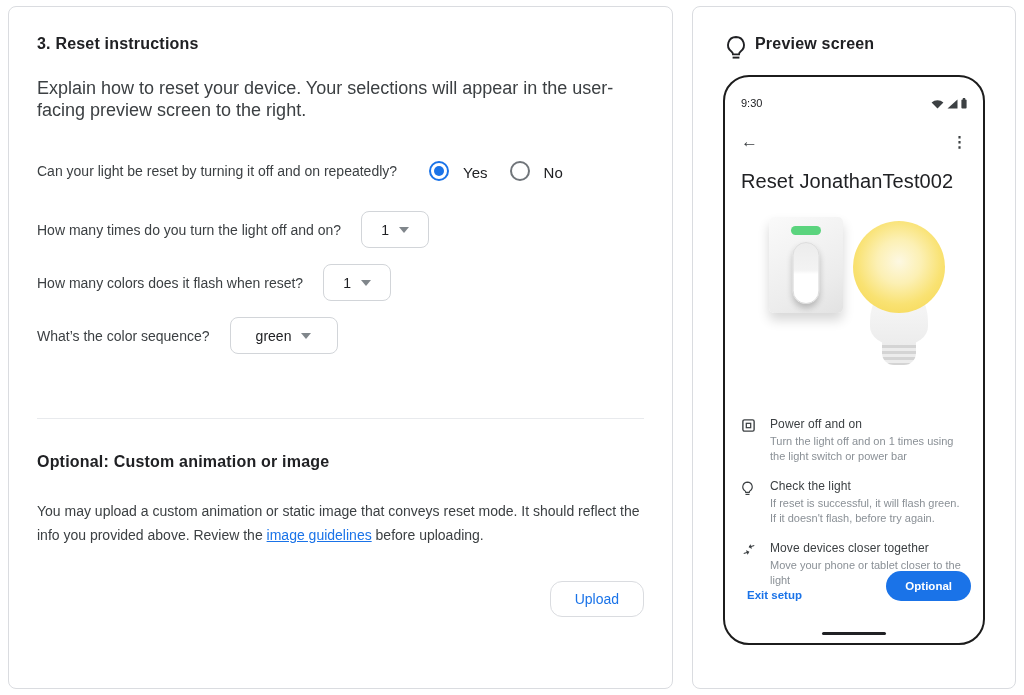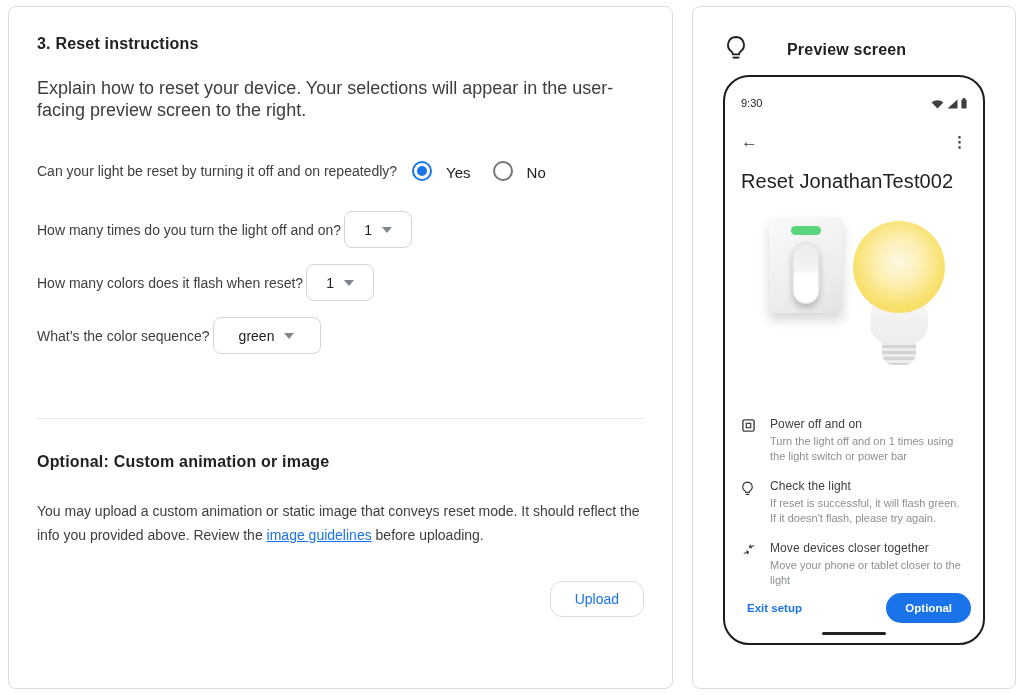--- a/index.html
+++ b/index.html
@@ -6,21 +6,21 @@
   html,body { width:1024px; height:695px; background:#ffffff;
     font-family:"Liberation Sans", sans-serif; color:#3c4043; }
   .page { position:relative; width:1024px; height:695px; }
   .card { position:absolute; top:6px; background:#fff; border:1px solid #dadce0; border-radius:8px; }
   .left-card { left:8px; width:665px; height:683px; padding:28px; }
   .right-card { left:692px; width:324px; height:683px; padding:28px 24px; }
 
   
   h1.sec-title { font-size:16px; font-weight:600; color:#202124; letter-spacing:.2px; margin-bottom:24px; }
   p.intro { font-size:18px; line-height:22px; color:#3c4043; max-width:612px; }
-  .q-row { display:flex; align-items:center; gap:3px; }
+  .q-row { display:flex; align-items:center; gap:20px; }
   .q-row.radio-row { margin-top:40px; margin-bottom:30px; }
   .q-label { font-size:14px; color:#3c4043; }
   .radio-group { display:flex; align-items:flex-end; gap:14px; margin-left:12px; }
   .radio { width:20px; height:20px; border-radius:50%; border:2px solid #70757a; display:inline-flex;
     align-items:center; justify-content:center; cursor:pointer; background:#fff; }
   .radio.selected { border-color:#1a73e8; }
   .radio.selected .radio-dot { width:10px; height:10px; border-radius:50%; background:#1a73e8; }
   .radio-label { font-size:15px; color:#202124; margin-right:8px; }
   .dd-row { margin-bottom:16px; }
   .dropdown { height:37px; min-width:68px; border:1px solid #d2d5d9; border-radius:8px; background:#fff;
@@ -31,21 +31,21 @@
     border-top:6px solid #80868b; }
   hr.divider { border:none; border-top:1px solid #e8eaed; margin-top:64px; }
   h2.sec-title { font-size:16px; font-weight:600; color:#202124; letter-spacing:.2px; margin-top:34px; }
   p.upload-desc { font-size:14px; line-height:24px; color:#3c4043; margin-top:28px; max-width:614px; }
   a.guidelines-link { color:#1a73e8; text-decoration:underline; cursor:pointer; }
   .upload-row { display:flex; justify-content:flex-end; margin-top:34px; }
   .upload-btn { background:#fff; border:1px solid #dadce0; border-radius:12px; color:#1a73e8;
     font-family:"Liberation Sans", sans-serif; font-size:14px; font-weight:500; padding:9px 24px; cursor:pointer; }
 
   
-  .preview-header { display:flex; align-items:flex-end; gap:40px; padding-left:8px; }
+  .preview-header { display:flex; align-items:flex-start; gap:8px; padding-left:8px; }
   .preview-title { font-size:16px; font-weight:600; color:#202124; letter-spacing:.2px; }
   .phone { position:relative; width:262px; height:570px; margin:16px auto 0; background:#fff;
     border:2px solid #1c1c1c; border-radius:26px; padding:20px 16px; overflow:hidden; }
   .status-row { display:flex; justify-content:space-between; align-items:center; }
   .status-time { font-size:11px; color:#202124; }
   .status-icons { display:flex; align-items:flex-end; gap:3px; }
   .phone-appbar { display:flex; justify-content:space-between; align-items:center; margin-top:24px; }
   .back-arrow { font-size:17px; color:#3c4043; cursor:pointer; line-height:1; }
   .kebab { font-size:15px; font-weight:bold; color:#3c4043; cursor:pointer; line-height:1; letter-spacing:0; }
   .phone-title { font-size:20px; color:#202124; margin-top:20px; letter-spacing:.1px; }
@@ -68,22 +68,22 @@
     border-radius:50% 50% 42% 42% / 62% 62% 30% 30%; }
   .bulb-base { width:34px; height:26px; margin:-6px auto 0; position:relative; z-index:0;
     background:repeating-linear-gradient(#d4d4d4 0 3px, #ececec 3px 6px); border-radius:4px 4px 12px 12px; }
 
   .instructions { margin-top:28px; }
   .inst-item { display:flex; gap:13px; margin-bottom:15px;justify-content:center; }
   .inst-icon { width:16px; flex:0 0 16px; padding-top:1px; }
   .inst-title { font-size:12px; color:#3c4043; letter-spacing:.1px; }
   .inst-desc { font-size:11px; line-height:15px; color:#8a9096; margin-top:3px; max-width:200px; }
 
-  .phone-bottom { position:absolute; left:12px; right:12px; bottom:20px; display:flex;
-    justify-content:space-between; align-items:center; }
+  .phone-bottom { position:absolute; left:12px; right:12px; bottom:42px; display:flex;
+    justify-content:space-between; align-items:flex-end; }
   .exit-link { font-size:11.5px; font-weight:bold; color:#1a73e8; cursor:pointer; padding-left:10px; }
   .continue-btn { background:#1a73e8; color:#fff; border:none; border-radius:15px; padding:9px 19px;
     font-family:"Liberation Sans", sans-serif; font-size:11.5px; font-weight:bold; cursor:pointer; }
   .home-indicator { position:absolute; left:50%; transform:translateX(-50%); bottom:8px; width:64px; height:3px;
     background:#202124; border-radius:2px; }
   svg { display:block; }
 </style>
 </head>
 <body>
 
@@ -209,21 +209,21 @@
 
         <div class="inst-item">
           <span class="inst-icon">
             <svg width="13" height="16" viewBox="0 0 22 24">
               <path d="M11 2 a8 8 0 0 1 4.6 14.5 c-1 .8-1.6 1.7-1.6 2.9 h-6 c0-1.2-.6-2.1-1.6-2.9 A8 8 0 0 1 11 2z" fill="none" stroke="#3c4043" stroke-width="2"></path>
               <line x1="7.6" y1="22.8" x2="14.4" y2="22.8" stroke="#3c4043" stroke-width="2"></line>
             </svg>
           </span>
           <div>
             <div class="inst-title">Check the light</div>
-            <div class="inst-desc">If reset is successful, it will flash green. If it doesn't flash, please try again.</div>
+            <div class="inst-desc">If reset is successful, it will flash green. If it doesn't flash, before try again.</div>
           </div>
         </div>
 
         <div class="inst-item">
           <span class="inst-icon">
             <svg width="16" height="15" viewBox="0 0 24 24" style="transform:rotate(-18deg)">
               <path d="M2 15.5 h8 M7 12.5 l3.2 3 -3.2 3" fill="none" stroke="#3c4043" stroke-width="1.8"></path>
               <path d="M22 8.5 h-8 M17 5.5 l-3.2 3 3.2 3" fill="none" stroke="#3c4043" stroke-width="1.8"></path>
             </svg>
           </span>

